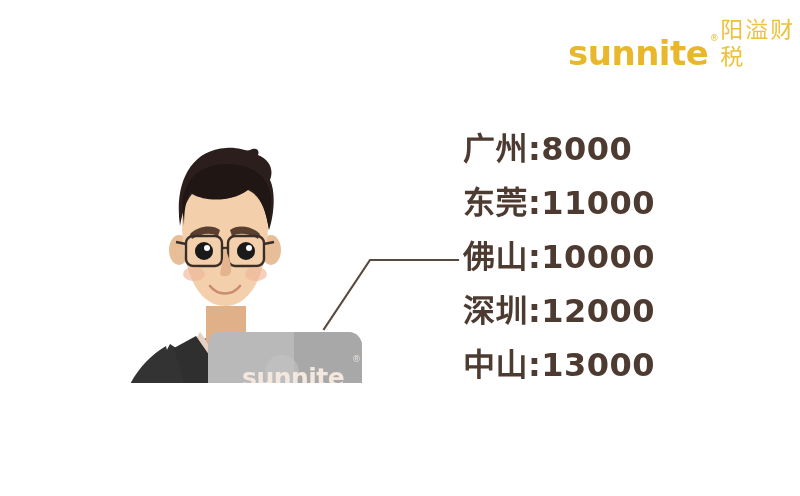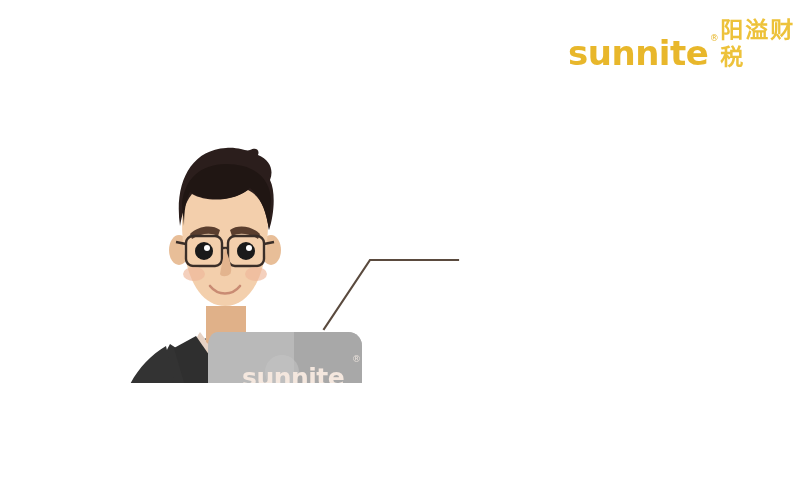--- a/index.html
+++ b/index.html
@@ -44,21 +44,21 @@
     top: -2px;
     font-size: 9px;
     font-weight: 400;
     color: #E8B72B;
     line-height: 1;
   }
   .brand-cn {
     margin-left: 12px;
     font-family: "DejaVu Sans", sans-serif;
     font-size: 23px;
-    font-weight: 700;
+    font-weight: 400;
     letter-spacing: 2px;
     line-height: 1.15;
     color: #EDC23A;
   }
 
   
   .price-list {
     position: absolute;
     left: 463px;
     top: 133px;
@@ -192,15 +192,22 @@
 
     <path d="M84 308 L146 308 L146 326 L90 326 C84 326 82 320 82 316 Z" fill="#A5A5A5"></path>
     <rect x="100" y="314" width="14" height="5" rx="1.5" fill="#6E6E6E"></rect>
     <rect x="120" y="314" width="14" height="5" rx="1.5" fill="#6E6E6E"></rect>
   </svg>
 
   <svg class="leader" viewBox="0 0 160 100">
     <path d="M14 84 L60 15 L148 15" fill="none" stroke="#5A4A3E" stroke-width="2.2" stroke-linecap="square" stroke-linejoin="miter"></path>
   </svg>
 
+  <div class="price-list">
+    <div class="price-row">广州:8000</div>
+    <div class="price-row">东莞:11000</div>
+    <div class="price-row">佛山:10000</div>
+    <div class="price-row">深圳:12000</div>
+    <div class="price-row">中山:13000</div>
+  </div>
   <div class="price-rule"></div>
 
 </div>
 
 </body></html>

